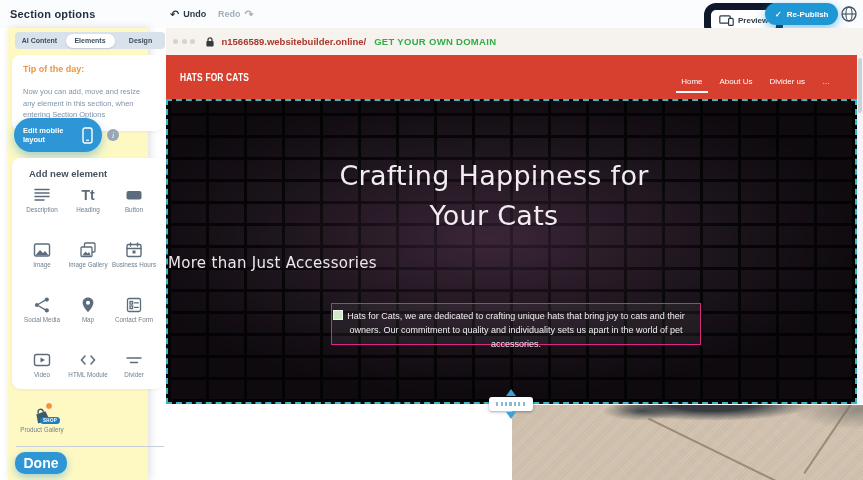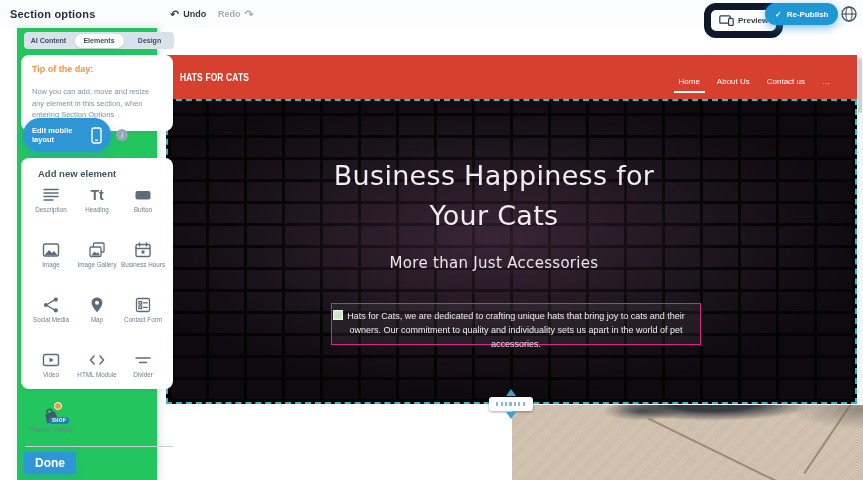--- a/index.html
+++ b/index.html
@@ -17,21 +17,21 @@
   .redo{left:218px;color:#a3aeb9;font-size:9px;font-weight:600;}
   .pill{display:flex;align-items:center;justify-content:center;border-radius:12px;cursor:pointer;}
   .preview-btn{left:704px;top:3px;height:21px;padding:0 8px;background:#fff;
                border:7px solid #0f172a;color:#2b3a47;font-size:8px;font-weight:700;gap:4px;}
   .republish-btn{left:765px;top:3px;height:22px;padding:0 10px;background:#1f97d4;color:#fff;
                  font-size:8px;font-weight:700;gap:5px;border-radius:12px;
                  box-shadow:0 3px 10px rgba(31,151,212,.55);}
   .globe{left:840px;top:5px;width:18px;height:18px;}
 
   
-  .sidebar{left:17px;top:28px;width:140px;height:452px;background:#22c55e;
+  .sidebar{left:8px;top:28px;width:140px;height:452px;background:#fef9c3;
            box-shadow:2px 0 8px rgba(60,80,100,.18);z-index:5;}
   .tabs{left:7px;top:4px;width:150px;height:17px;background:#d9e2ea;border-radius:4px;
         display:flex;align-items:stretch;}
   .tab{flex:1;display:flex;align-items:center;justify-content:center;
        font-size:7px;font-weight:700;color:#3c4d5e;cursor:pointer;}
   .tab.active{background:#fff;border-radius:9px;margin:1.5px;box-shadow:0 1px 2px rgba(0,0,0,.12);}
   .panel{background:#fff;border-radius:8px;box-shadow:0 1px 3px rgba(40,60,90,.08);}
   .tip{left:4px;top:27px;width:152px;box-sizing:border-box;padding:9px 11px 10px;}
   .tip-title{font-size:9px;font-weight:800;color:#f0953c;}
   .tip-body{margin-top:12px;font-size:7.5px;line-height:1.55;color:#8094aa;}
@@ -46,22 +46,22 @@
   .add-title{margin:10px 0 4px 17px;font-size:9.5px;font-weight:700;color:#44535f;}
   .el-grid{display:grid;grid-template-columns:repeat(3,1fr);row-gap:19px;padding:2px 7px;}
   .el-item{display:flex;flex-direction:column;align-items:center;min-height:36px;cursor:pointer;}
   .el-ic{width:20px;height:20px;position:relative;}
   .el-lbl{margin-top:1px;font-size:6.3px;line-height:1.3;color:#70808e;text-align:center;}
   .shop-badge{position:absolute;right:-8px;bottom:1px;background:#1b7fbe;color:#fff;
               font-size:4.5px;font-weight:700;padding:1px 3px;border-radius:5px;letter-spacing:.3px;}
   .orange-badge{position:absolute;right:-1px;top:-3px;width:8px;height:8px;border-radius:50%;
                 background:#f2932e;border:1px solid #fff;box-sizing:border-box;}
   .side-divider{left:8px;top:418px;width:148px;height:1px;background:#c6cfd7;}
-  .done-btn{left:7px;top:424px;width:52px;height:22px;border-radius:1px;background:#2e96d5;
-            color:#fff;font-size:12px;font-weight:700;box-shadow:0 3px 8px rgba(46,150,213,.45);}
+  .done-btn{left:7px;top:424px;width:52px;height:22px;border-radius:10px;background:#2e96d5;
+            color:#fff;font-size:14px;font-weight:700;box-shadow:0 3px 8px rgba(46,150,213,.45);}
 
   
   .browser{left:166px;top:28px;width:697px;height:27px;background:#f6f2ee;
            display:flex;align-items:center;padding-left:7px;box-sizing:border-box;}
   .win-dot{width:5px;height:5px;border-radius:50%;background:#d9d2c9;margin-right:3.5px;}
   .lock{margin-left:6px;}
   .url{margin-left:7px;font-size:9.5px;font-weight:600;color:#a8392c;}
   .get-domain{margin-left:8px;font-size:9.5px;font-weight:800;color:#2fae47;letter-spacing:.3px;cursor:pointer;}
 
   
@@ -76,21 +76,21 @@
   .hero{left:166px;top:99px;width:691px;height:305px;box-sizing:border-box;
         border:2px dashed #3cb5c5;
         background-color:#1c141c;
         background-image:
           radial-gradient(55% 52% at 47% 46%, rgba(128,76,118,.30) 0%, rgba(20,12,20,0) 62%, rgba(0,0,0,.5) 100%),
           repeating-linear-gradient(0deg, #070607 0 3px, rgba(0,0,0,0) 3px 22px),
           repeating-linear-gradient(90deg, #070607 0 3px, rgba(0,0,0,0) 3px 38px);}
   .hero-heading{left:156px;top:55px;width:340px;text-align:center;color:#f1ecf1;
                 font-size:27px;line-height:40px;font-weight:500;letter-spacing:.3px;
                 font-family:"DejaVu Sans","Liberation Sans",sans-serif;}
-  .hero-sub{left:0;top:153px;width:652px;text-align:center;color:#ece6eb;font-size:15px;
+  .hero-sub{left:0;top:153px;width:652px;color:#ece6eb;font-size:15px;
             letter-spacing:.3px;font-family:"DejaVu Sans","Liberation Sans",sans-serif;}
   .hero-para{left:163px;top:202px;width:370px;height:42px;box-sizing:border-box;
              border:1.5px solid #dd2486;background:rgba(255,255,255,.055);
              padding:5px 7px;text-align:center;color:#f0eaef;font-size:9px;line-height:14px;}
   .para-handle{position:absolute;left:1px;top:6px;width:10px;height:10px;background:#cfe9c6;
                border:1px solid #f2f7ef;box-sizing:border-box;cursor:grab;}
 
   
   .rs-pill{left:489px;top:397px;width:44px;height:14px;background:#fff;border-radius:3px;
            box-shadow:0 1px 3px rgba(0,0,0,.35);display:flex;align-items:center;justify-content:center;
@@ -327,36 +327,49 @@
           <span class="el-lbl">Product Gallery</span>
         </div>
 
       </div>
     </div>
 
     <div class="abs side-divider"></div>
     <div class="abs pill done-btn">Done</div>
   </div>
 
+  <div class="abs browser">
+    <span class="win-dot"></span>
+    <span class="win-dot"></span>
+    <span class="win-dot"></span>
+    <span class="lock">
+      <svg width="10" height="12" viewBox="0 0 10 12">
+        <path d="M3 5.2 V3.8 a2 2 0 0 1 4 0 V5.2" fill="none" stroke="#3a3a3a" stroke-width="1.3"></path>
+        <rect x="1.4" y="5" width="7.2" height="5.6" rx="1" fill="#3a3a3a"></rect>
+      </svg>
+    </span>
+    <span class="url">n1566589.websitebuilder.online/</span>
+    <span class="get-domain">GET YOUR OWN DOMAIN</span>
+  </div>
 
   <div class="abs site-header">
     <div class="abs logo">HATS FOR CATS</div>
     <div class="abs nav">
       <span class="nav-item">
         <span>Home</span>
         <span class="nav-underline"></span>
       </span>
       <span class="nav-item">About Us</span>
-      <span class="nav-item">Contact us</span>
+      <span class="nav-item">Divider us</span>
       <span class="nav-item">…</span>
     </div>
   </div>
 
   <div class="abs hero">
-    <div class="abs hero-heading">Business Happiness for Your Cats</div>
+    <div class="abs hero-heading">Crafting Happiness for Your Cats</div>
     <div class="abs hero-sub">More than Just Accessories</div>
     <div class="abs hero-para">
       <span class="para-handle"></span>
       <span>Hats for Cats, we are dedicated to crafting unique hats that bring joy to cats and their owners. Our commitment to quality and individuality sets us apart in the world of pet accessories.</span>
     </div>
   </div>
 
   <div class="abs below"></div>
   <div class="abs carpet">
     <div class="seam seam-a"></div>

